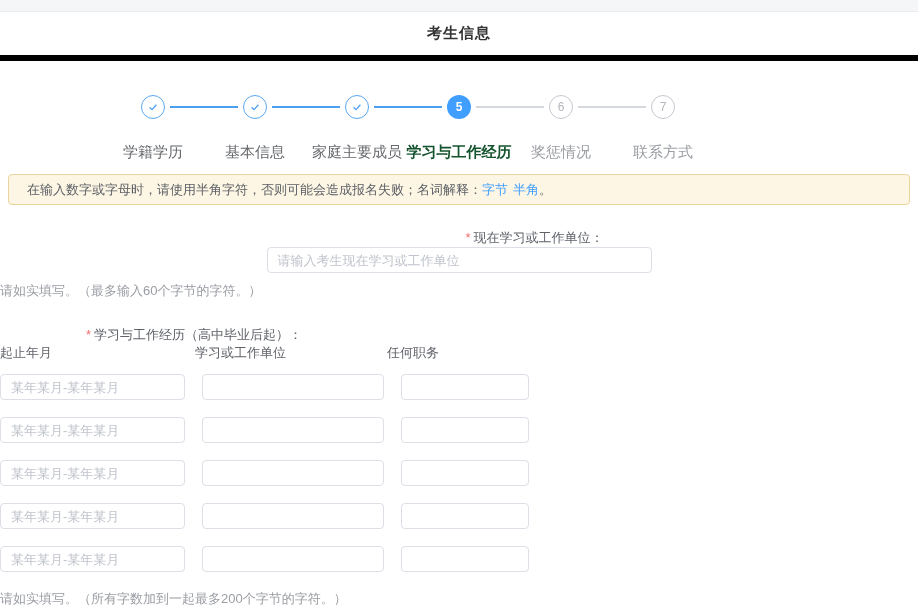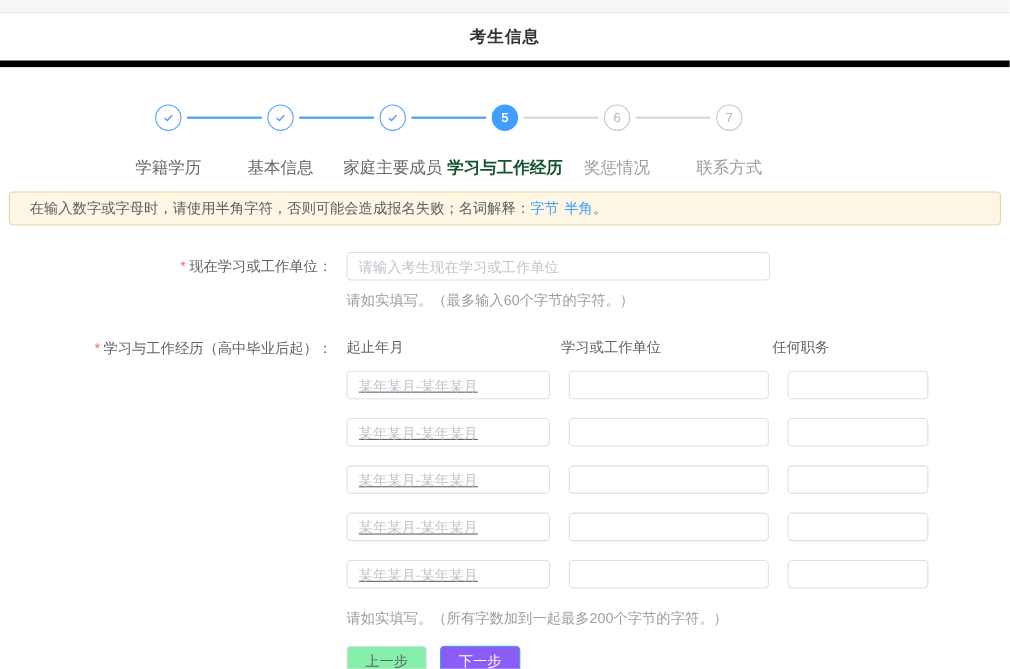--- a/index.html
+++ b/index.html
@@ -34,38 +34,38 @@
   .step.wait .label { color:#9a9da3; }
 
   
   .notice { margin:12px 8px 0; height:31px; line-height:29px; background:#fdf6e4;
     border:1px solid #e8d49c; border-radius:4px; padding:0 18px; color:#5c6066; font-size:13px; }
   .notice a { color:#409eff; text-decoration:none; cursor:pointer; }
   .notice .gap { display:inline-block; width:5px; }
 
   
   .form { margin-top:24px; }
-  .form-row { display:flex; }
+  .form-row { display:flex;flex-direction:column; }
   .form-label { width:315px; text-align:right; padding-right:13px; color:#5f6269; font-size:13px; }
   .req { color:#f56c6c; margin-right:3px; }
   .unit-row { align-items:center; }
   input[type=text] { height:26px; border:1px solid #dcdfe6; border-radius:4px;
     padding:0 10px; font-size:13px; color:#ec4899; outline:none;
     font-family:"Liberation Sans","DejaVu Sans",sans-serif; }
   input[type=text]::placeholder { color:#c0c4cc; }
   .unit-input { width:385px; }
   .help-row { margin-top:9px; }
   .help-text { color:#9a9da3; font-size:13px; }
 
   .exp-row { margin-top:25px; align-items:flex-start; }
   .exp-row .form-label { padding-top:1px; }
   .col-headers { display:flex; gap:10px; color:#5f6269; font-size:13px; }
   .col-h1 { width:185px; } .col-h2 { width:182px; } .col-h3 { width:128px; }
   .exp-rows { margin-top:12px; display:flex; flex-direction:column; gap:17px; }
-  .exp-inputs { display:flex; gap:17px;text-decoration:underline; }
+  .exp-inputs { display:flex; gap:17px; }
   .in-dates { width:185px; } .in-unit { width:182px; } .in-duty { width:128px; }
   .exp-help { margin-top:18px; }
 
   .btn-row { margin-top:16px; display:flex; }
   .btn { height:28px; padding:0 16px; font-size:13px; border-radius:4px; cursor:pointer;
     font-family:"Liberation Sans","DejaVu Sans",sans-serif; }
   .btn-prev { background:#86efac; border:1px solid #dcdfe6; color:#606266; }
   .btn-next { background:#8b5cf6; border:1px solid #409eff; color:#fff; margin-left:12px; }
 </style>
 </head>

